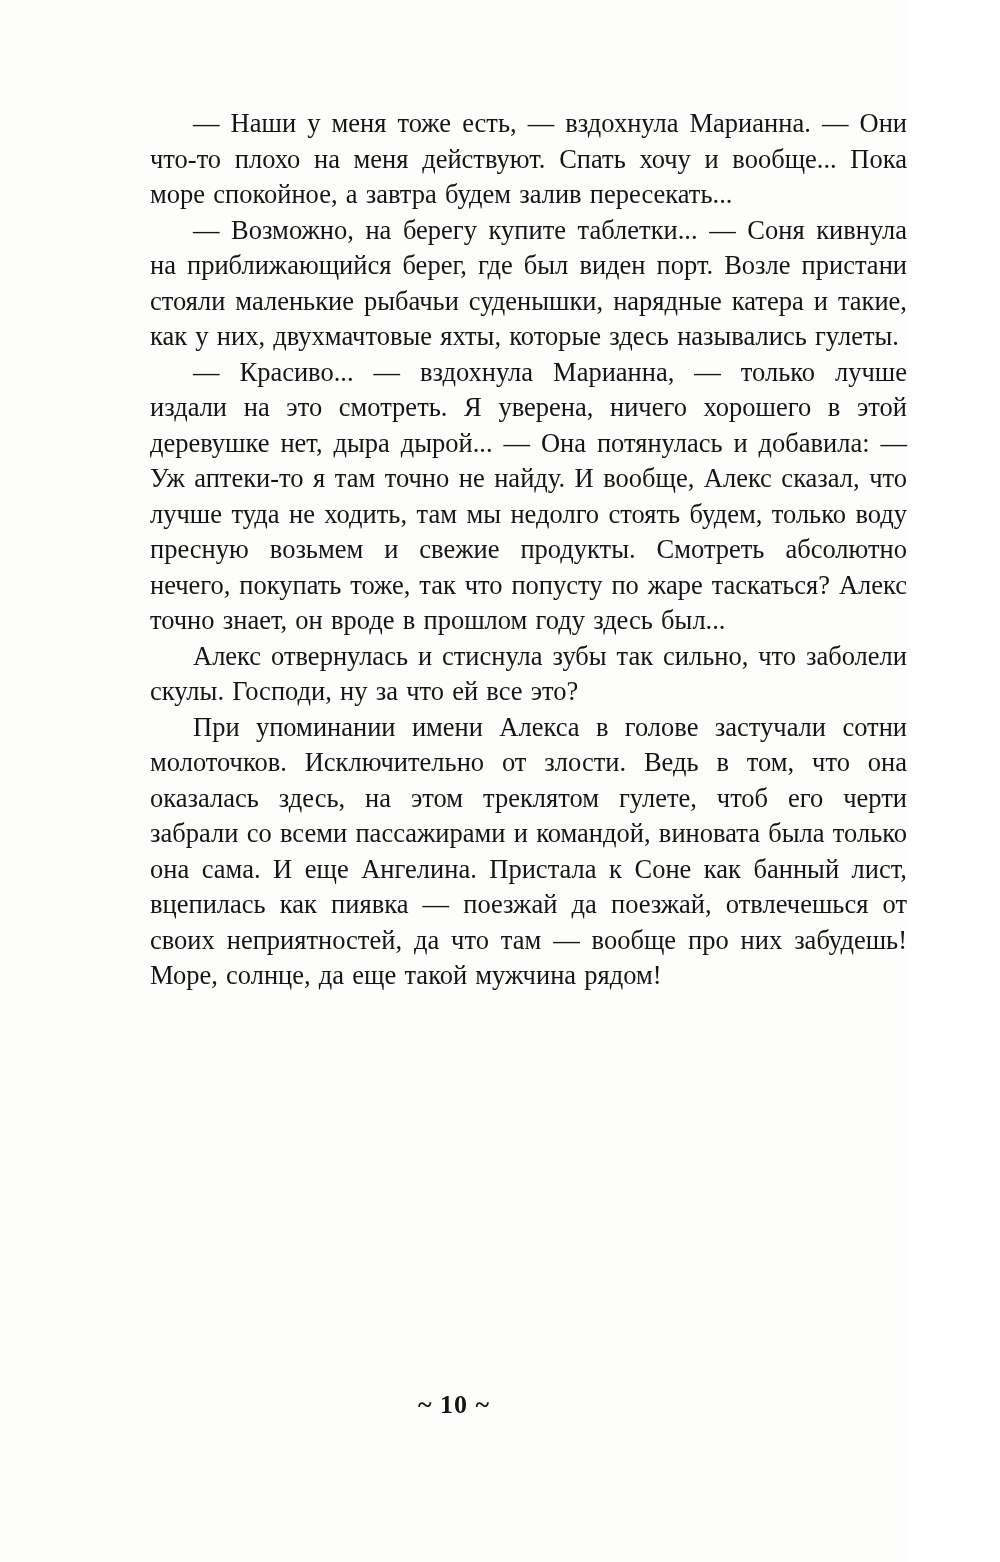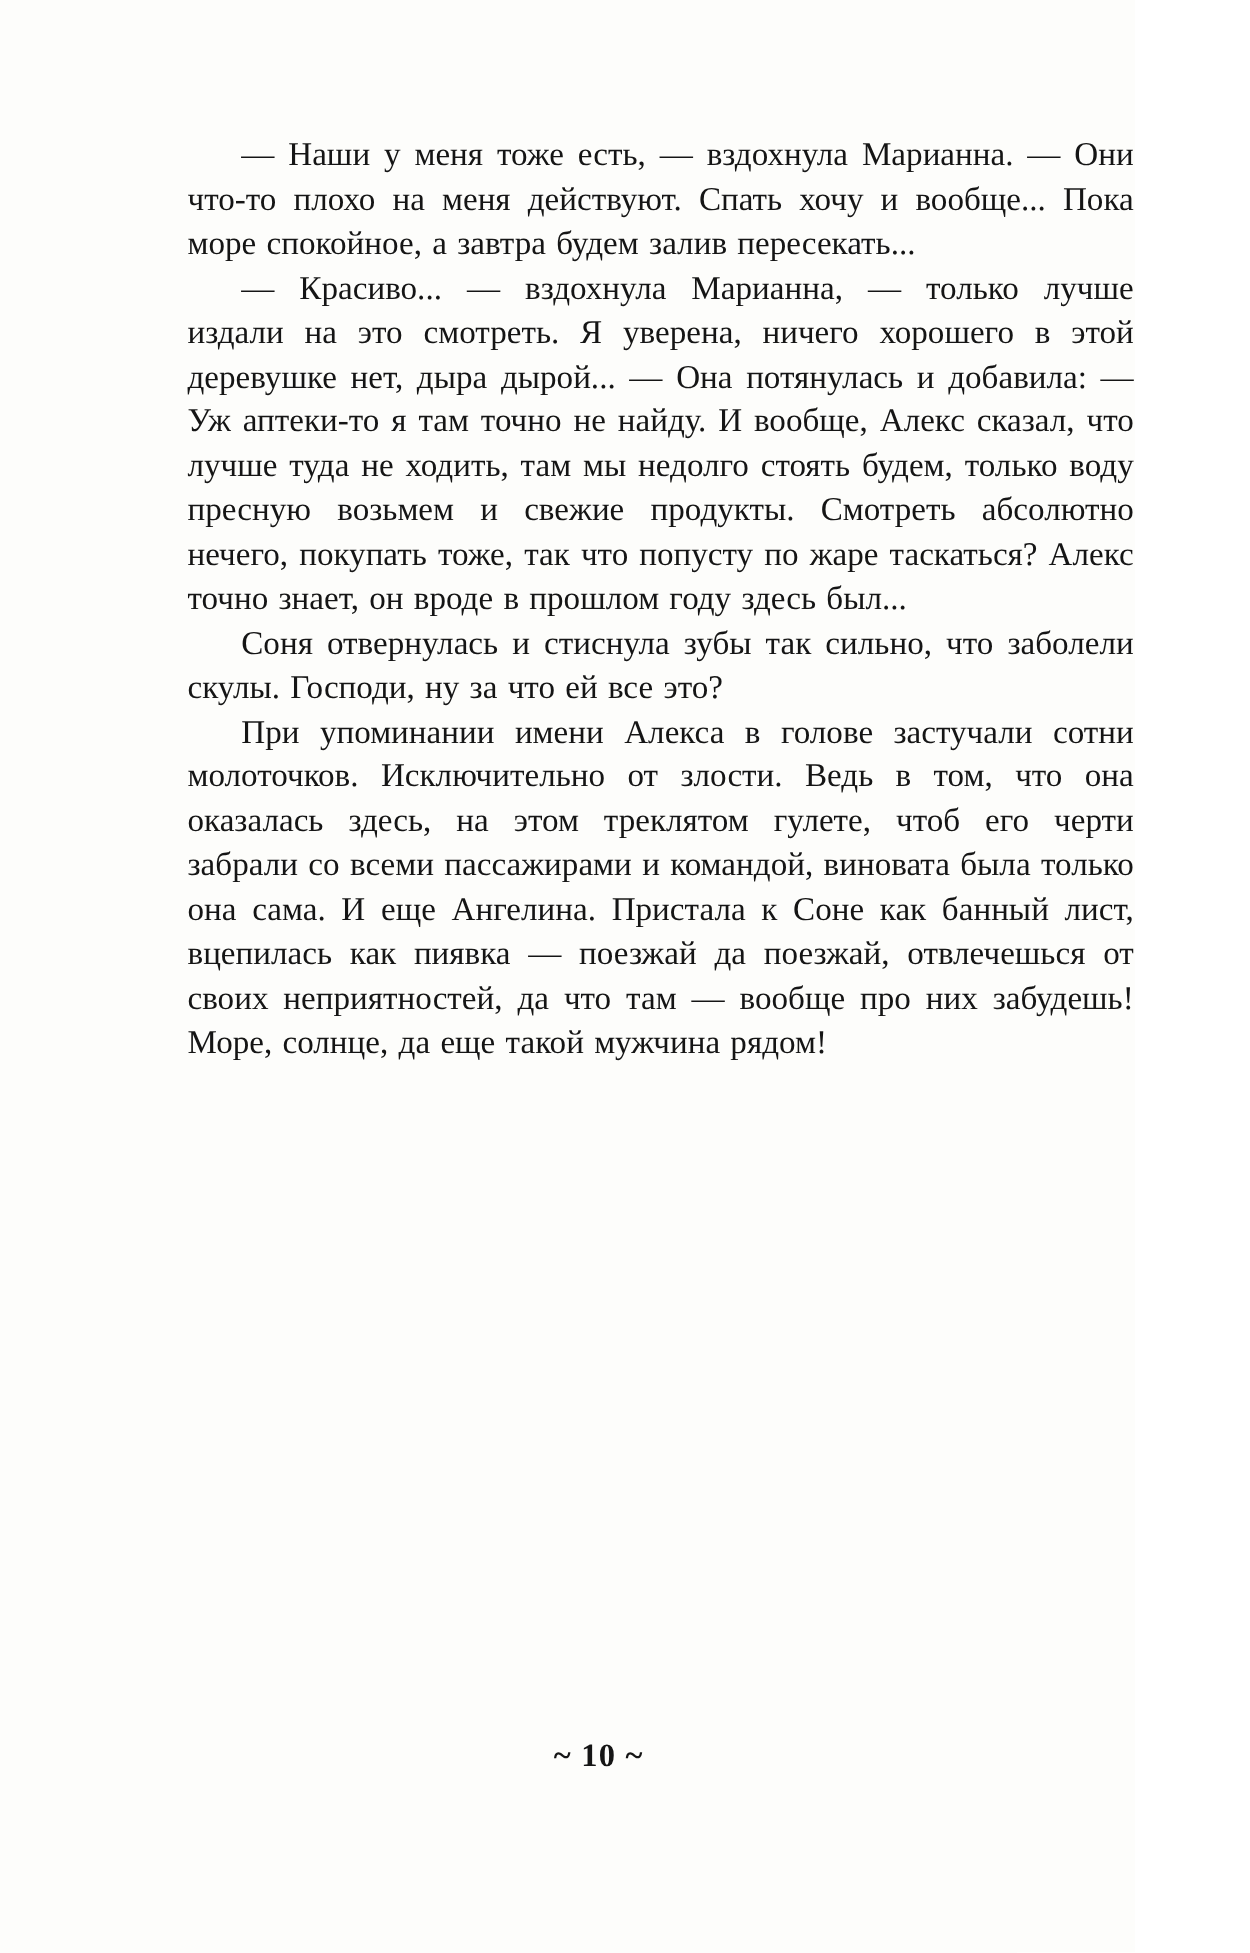--- a/index.html
+++ b/index.html
@@ -38,27 +38,27 @@
     .page-footer {
       position: absolute;
       left: 0;
       top: 1390px;
       width: 100%;
       text-align: center;
       font-size: 26px;
       font-weight: bold;
       letter-spacing: 1px;
       color: #151515;
-      margin-left: 25px;
     }
   </style>
 </head>
 <body>
 
 <div class="book-page">
   <div class="text-block">
     <p>— Наши у меня тоже есть, — вздохнула Марианна. — Они что-то плохо на меня действуют. Спать хочу и вообще... Пока море спокойное, а завтра будем залив пересекать...</p>
+    <p>— Возможно, на берегу купите таблетки... — Соня кивнула на приближающийся берег, где был виден порт. Возле пристани стояли маленькие рыбачьи суденышки, нарядные катера и такие, как у них, двухмачтовые яхты, которые здесь назывались гулеты.</p>
     <p>— Красиво... — вздохнула Марианна, — только лучше издали на это смотреть. Я уверена, ничего хорошего в этой деревушке нет, дыра дырой... — Она потянулась и добавила: — Уж аптеки-то я там точно не найду. И вообще, Алекс сказал, что лучше туда не ходить, там мы недолго стоять будем, только воду пресную возьмем и свежие продукты. Смотреть абсолютно нечего, покупать тоже, так что попусту по жаре таскаться? Алекс точно знает, он вроде в прошлом году здесь был...</p>
-    <p>Соня отвернулась и стиснула зубы так сильно, что заболели скулы. Господи, ну за что ей все это?</p>
+    <p>Алекс отвернулась и стиснула зубы так сильно, что заболели скулы. Господи, ну за что ей все это?</p>
     <p>При упоминании имени Алекса в голове застучали сотни молоточков. Исключительно от злости. Ведь в том, что она оказалась здесь, на этом треклятом гулете, чтоб его черти забрали со всеми пассажирами и командой, виновата была только она сама. И еще Ангелина. Пристала к Соне как банный лист, вцепилась как пиявка — поезжай да поезжай, отвлечешься от своих неприятностей, да что там — вообще про них забудешь! Море, солнце, да еще такой мужчина рядом!</p>
   </div>
   <div class="page-footer">~ 10 ~</div>
 </div>
 
 </body></html>

